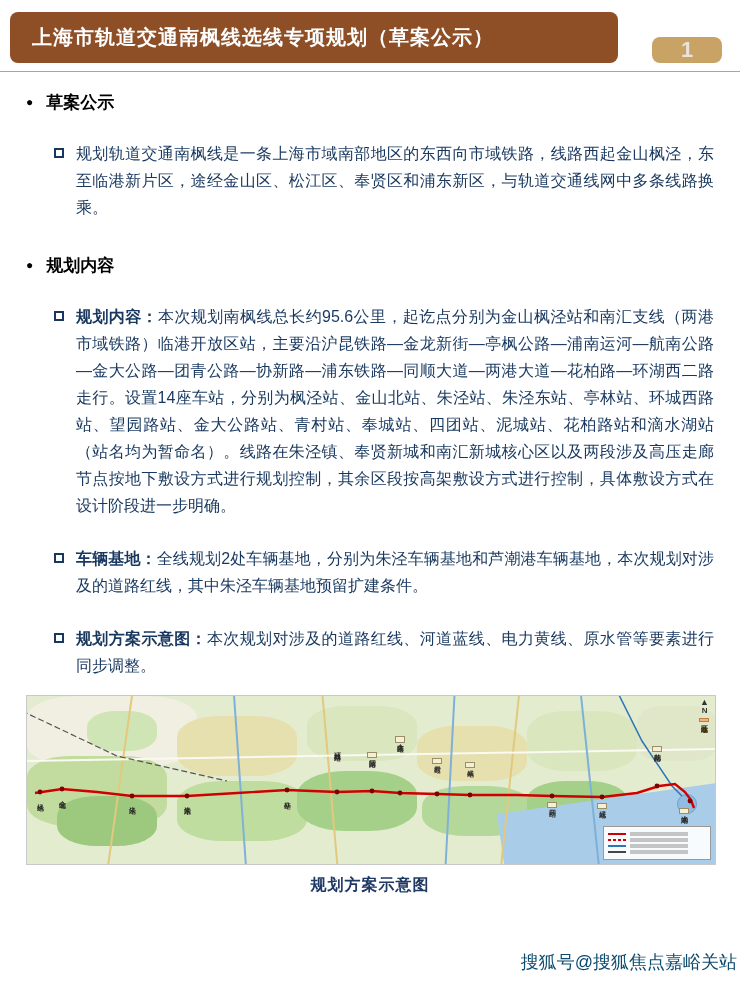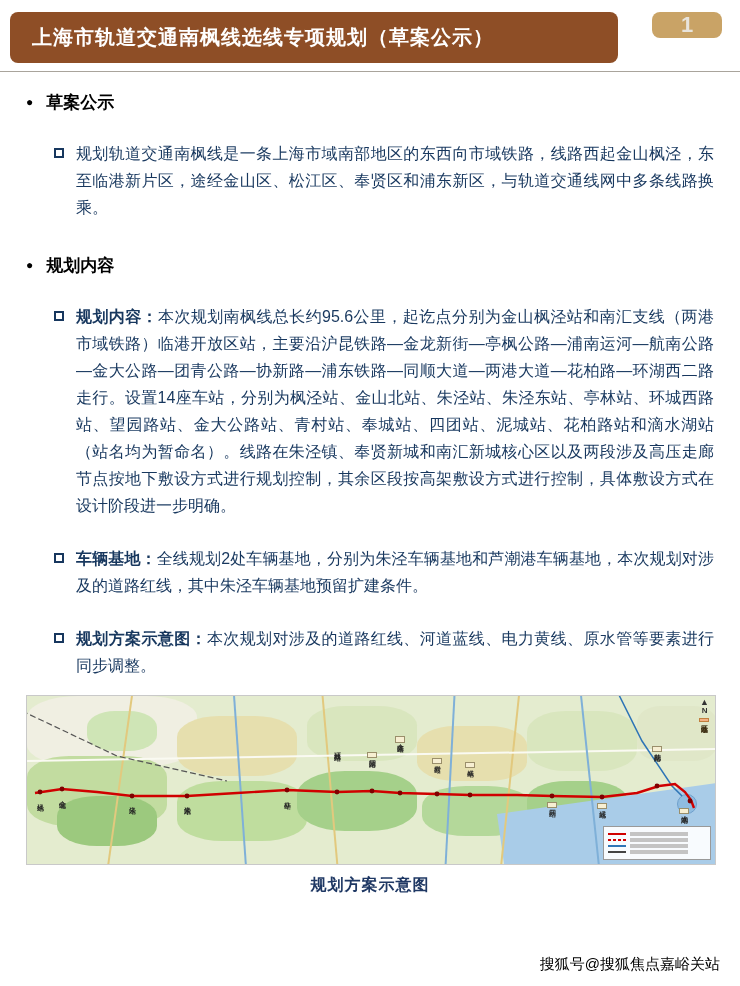--- a/index.html
+++ b/index.html
@@ -1,21 +1,21 @@
 <!DOCTYPE html>
 <html><head>
 <meta charset="utf-8">
 <style>
   * { margin:0; padding:0; box-sizing:border-box; }
   html,body { background:#fff; }
   body { font-family:"Liberation Sans", sans-serif; }
   .page { width:740px; height:986px; position:relative; background:#ffffff; overflow:hidden; }
 
   
-  .header-row { display:flex; align-items:flex-start; margin:12px 18px 0 10px; gap:34px; }
+  .header-row { display:flex; align-items:flex-end; margin:12px 18px 0 10px; gap:34px; }
   .title-bar { flex:1; background:#8E4E26; border-radius:8px; padding:12px 22px;
                color:#ffffff; font-size:20px; font-weight:bold; letter-spacing:1px;
                display:flex; align-items:center; }
   .page-num-box { width:70px; background:#C9A366; border-radius:8px; display:flex;
                   align-items:center; justify-content:center; color:#E8E4DC;
                   font-size:22px; font-weight:bold; }
   .header-rule { margin-top:8px; border-bottom:1px solid #A9A49C; }
 
   
   .content { padding:18px 26px 0 26px; color:#17375E; }
@@ -75,21 +75,21 @@
   .legend .sw { width:18px; height:2px; }
   .legend .sw.red { background:#D00000; }
   .legend .sw.blue { background:#2E75B6; }
   .legend .sw.dark { background:#444; }
   .legend .sw.dash { background:repeating-linear-gradient(90deg,#D00000 0 3px,transparent 3px 5px); }
   .legend .txtbar { width:58px; height:4px; background:#C4C4C4; }
 
   .map-caption { text-align:center; margin-top:10px; font-size:16px; font-weight:bold;
                  color:#1F3864; letter-spacing:1px; }
 
-  .watermark { position:absolute; right:20px; bottom:12px; color:#000000; font-size:15px; }
+  .watermark { position:absolute; right:3px; bottom:12px; color:#0c4a6e; font-size:18px; }
 </style>
 </head>
 <body>
 
 <div class="page">
 
   <div class="header-row">
     <div class="title-bar">
       <span>上海市轨道交通南枫线选线专项规划（草案公示）</span>
     </div>

